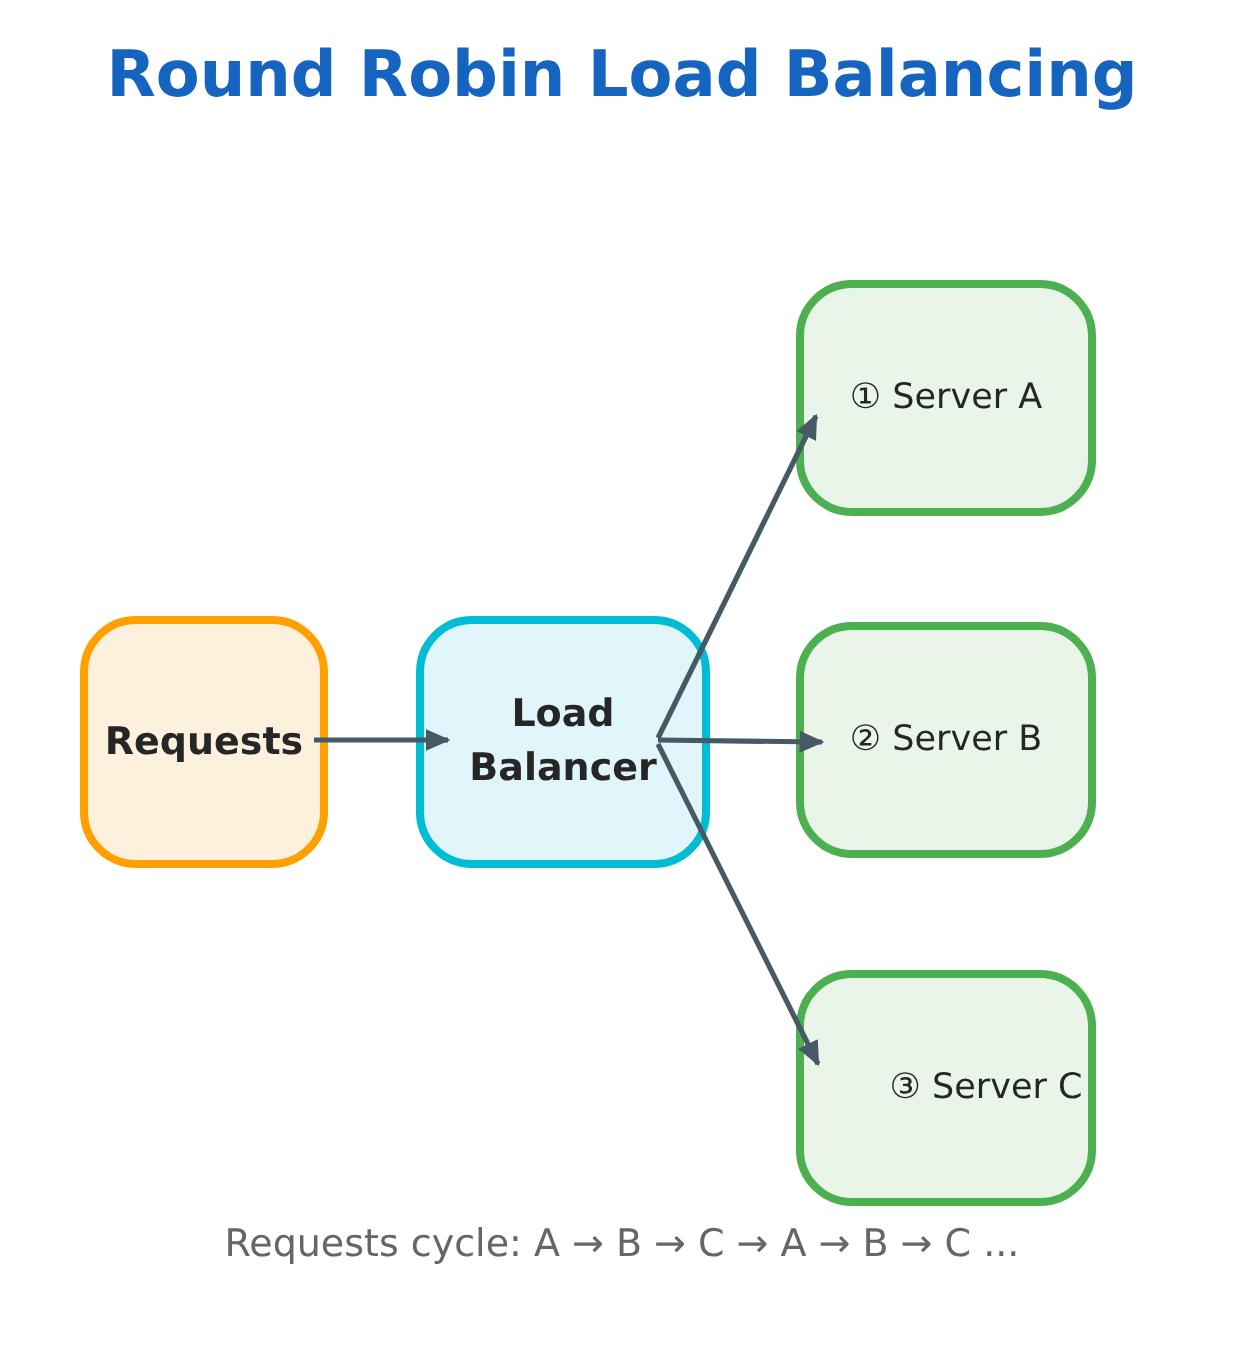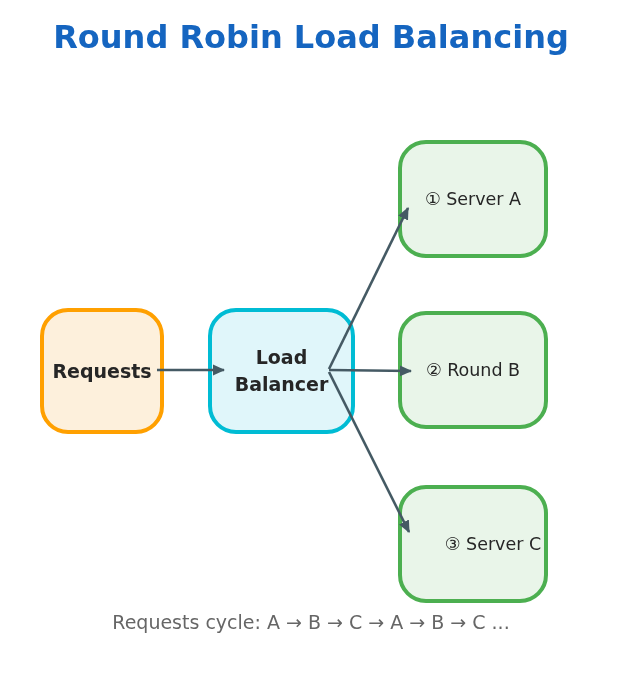--- a/index.html
+++ b/index.html
@@ -69,21 +69,21 @@
 
   <div class="node" id="node-load-balancer" style="border-color: rgb(0, 188, 212); background: rgb(224, 246, 250);">
     <div class="label">Load Balancer</div>
   </div>
 
   <div class="node server" id="node-server-a" style="border-color: rgb(76, 175, 80); background: rgb(233, 245, 233);">
     <div class="label">① Server A</div>
   </div>
 
   <div class="node server" id="node-server-b" style="border-color: rgb(76, 175, 80); background: rgb(233, 245, 233);">
-    <div class="label">② Round B</div>
+    <div class="label">② Server B</div>
   </div>
 
   <div class="node server" id="node-server-c" style="border-color: rgb(76, 175, 80); background: rgb(233, 245, 233); padding-left: 40px;">
     <div class="label">③ Server C</div>
   </div>
 
   <svg class="arrows" viewBox="0 0 622 682">
     <defs>
       <marker id="ah" viewBox="0 0 10 10" refX="9" refY="5" markerWidth="4.8" markerHeight="4.8" orient="auto-start-reverse">
         <path class="arrow-head" d="M 0 0.6 L 10 5 L 0 9.4 z" fill="#455A64"></path>

